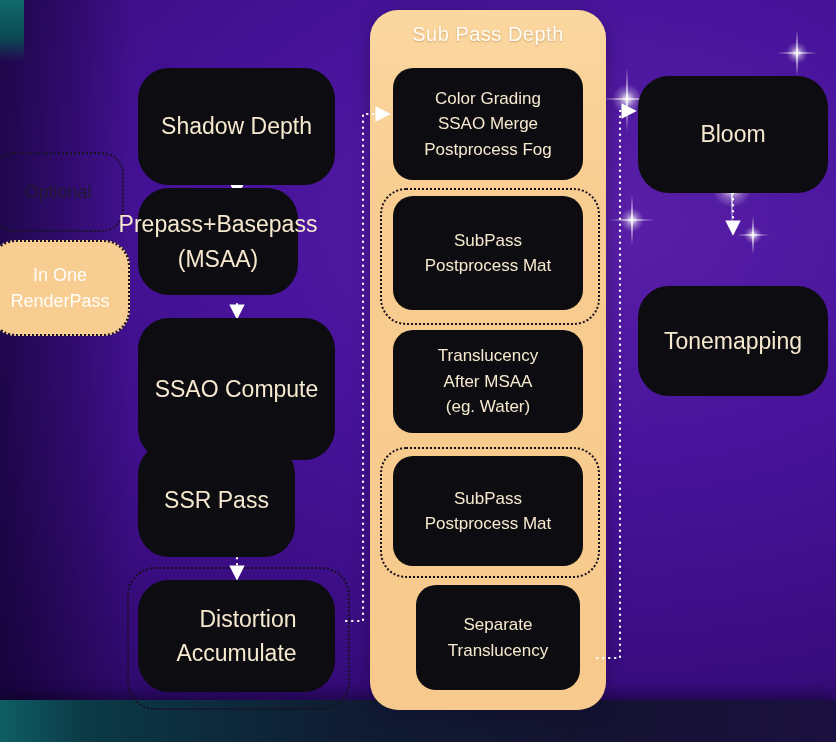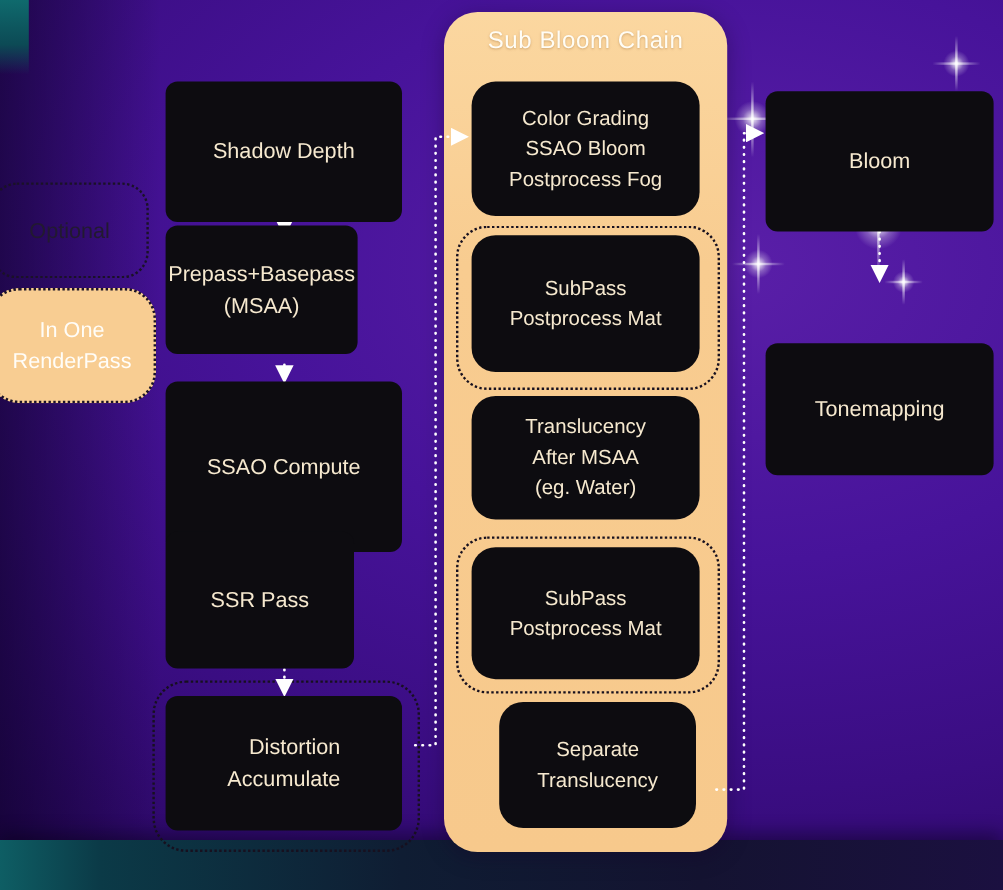--- a/index.html
+++ b/index.html
@@ -19,23 +19,23 @@
     background:radial-gradient(circle, rgba(255,255,255,.95) 0%, rgba(255,255,255,.28) 38%, rgba(255,255,255,0) 70%);
     border-radius:50%;}
   .sparkle::before{content:"";position:absolute;left:50%;top:-55%;width:2px;height:210%;transform:translateX(-50%);
     background:linear-gradient(180deg,transparent,rgba(255,255,255,.85),transparent);}
   .sparkle::after{content:"";position:absolute;top:50%;left:-40%;height:2px;width:180%;transform:translateY(-50%);
     background:linear-gradient(90deg,transparent,rgba(255,255,255,.7),transparent);}
 
   .connectors{position:absolute;left:0;top:0;pointer-events:none;}
   .dotline{fill:none;stroke:#ffffff;stroke-width:2.2;stroke-linecap:round;stroke-dasharray:0.5 5.5;}
 
-  .node{position:absolute;background:#0d0c10;border-radius:10px;
+  .node{position:absolute;background:#0d0c10;border-radius:31px;
     display:flex;align-items:center;justify-content:center;text-align:center;
-    color:#f6e9cf;font-size:18px;line-height:1.5;}
+    color:#f6e9cf;font-size:23px;line-height:1.5;}
   .node .lbl{white-space:pre-line;padding:0 8px;}
   .node.mid{font-size:17px;border-radius:20px;}
 
   .opt-wrap{position:absolute;border:2.5px dotted #17101f;border-radius:28px;background:transparent;}
 
   .orange{position:absolute;background:linear-gradient(180deg,#fbd7a0 0%,#f8cc90 30%,#f7c98c 100%);
     border-radius:28px;box-shadow:0 4px 18px rgba(20,0,40,.35);}
   .orange-title{position:absolute;left:0;top:13px;width:100%;text-align:center;
     color:#fffdf5;font-size:20px;letter-spacing:.5px;text-shadow:0 1px 2px rgba(120,70,20,.35);}
 
@@ -55,21 +55,21 @@
   <div class="bottom-band"></div>
 
   <div class="sparkle" style="left:612px;top:84px;width:30px;height:30px;"></div>
   <div class="sparkle" style="left:712px;top:168px;width:40px;height:40px;"></div>
   <div class="sparkle" style="left:786px;top:42px;width:22px;height:22px;"></div>
   <div class="sparkle" style="left:744px;top:226px;width:18px;height:18px;"></div>
   <div class="sparkle" style="left:620px;top:208px;width:24px;height:24px;"></div>
   <div class="sparkle" style="left:810px;top:124px;width:12px;height:12px;"></div>
 
   <div class="orange" style="left:370px;top:10px;width:236px;height:700px;">
-    <div class="orange-title">Sub Bloom Chain</div>
+    <div class="orange-title">Sub Pass Depth</div>
   </div>
 
   <div class="opt-wrap" style="left:127px;top:567px;width:219px;height:139px;"></div>
   <div class="opt-wrap" style="left:380px;top:188px;width:216px;height:133px;border-radius:26px;"></div>
   <div class="opt-wrap" style="left:380px;top:447px;width:216px;height:127px;border-radius:26px;"></div>
 
   <svg class="connectors" width="836" height="742" viewBox="0 0 836 742">
     <defs>
       <marker id="arw" viewBox="0 0 8 8" refX="6" refY="4" markerWidth="7" markerHeight="7" orient="auto">
         <path d="M0,0 L8,4 L0,8 Z" fill="#ffffff"></path>
@@ -105,21 +105,21 @@
   <div class="node" style="left:138px;top:443px;width:157px;height:114px;">
     <span class="lbl">SSR Pass</span>
   </div>
   <div class="node" style="left:138px;top:580px;width:197px;height:112px;text-align:right;">
     <span class="lbl">Distortion
 Accumulate</span>
   </div>
 
   <div class="node mid" style="left:393px;top:68px;width:190px;height:112px;">
     <span class="lbl">Color Grading
-SSAO Bloom
+SSAO Merge
 Postprocess Fog</span>
   </div>
   <div class="node mid" style="left:393px;top:196px;width:190px;height:114px;">
     <span class="lbl">SubPass
 Postprocess Mat</span>
   </div>
   <div class="node mid" style="left:393px;top:330px;width:190px;height:103px;">
     <span class="lbl">Translucency
 After MSAA
 (eg. Water)</span>

